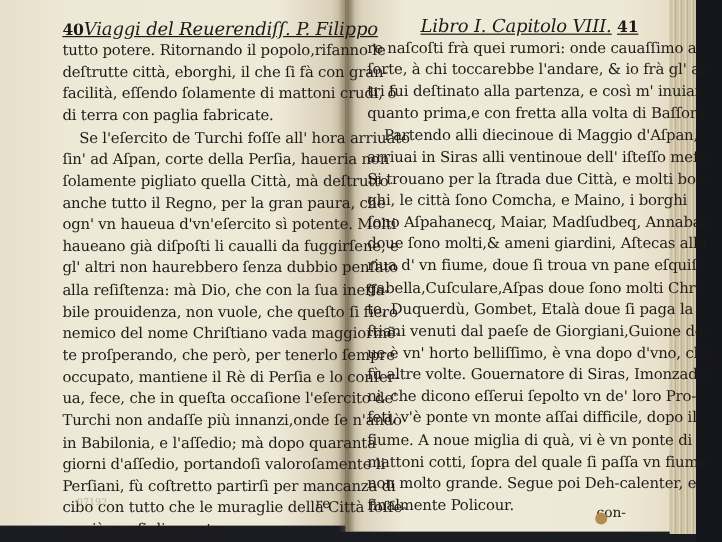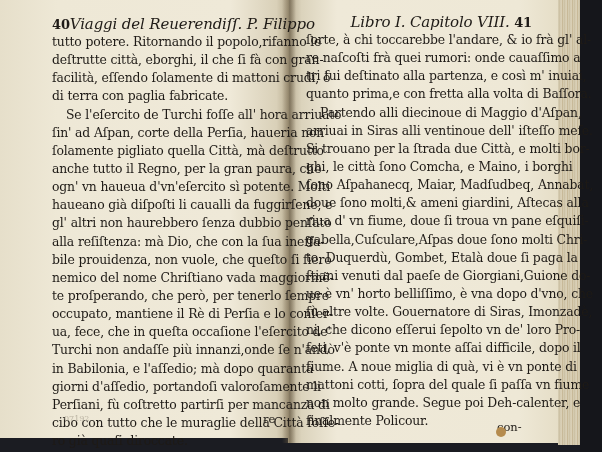--- a/index.html
+++ b/index.html
@@ -37,21 +37,21 @@
   .text-block {
     position:absolute;
     color:#1e1a16;
     font-size:12.4px;
     line-height:18.15px;
     letter-spacing:-0.15px;
     white-space:nowrap;
   }
   .left-block { left:52px; top:15px; width:230px; }
   .right-block { left:306px; top:13px; width:226px; }
-  .header { display:flex; justify-content:space-between; align-items:baseline; font-style:italic; height:18px; }
+  .header { display:flex; justify-content:space-between; align-items:baseline; font-style:italic; height:18px;text-decoration:underline; }
   .header .pnum { font-style:normal; font-weight:bold; font-size:13px; }
   .header .running { font-size:15px; }
   .line { display:block; height:18.15px; }
   .indent { padding-left:14px; }
   .catchword { position:absolute; font-size:11.5px; color:#1e1a16; }
   .left-catch { left:239px; top:412px;margin-left:24px; }
   .right-catch { left:497px; top:420px; }
   .faint-mark { position:absolute; left:64px; top:414px; font-size:8px; color:#b9b2a2; }
   .spot { position:absolute; left:496px; top:427px; width:10px; height:10px; border-radius:50%; background:#b58b4e; }
 </style>
@@ -101,22 +101,22 @@
   <span class="catchword left-catch">re</span>
   <span class="faint-mark">07192</span>
 
   <div class="text-block right-block">
     <div class="header">
       <span style="width:40px"></span>
       <span class="running">Libro I. Capitolo VIII.</span>
       <span class="pnum">41</span>
     </div>
     <div id="right-lines">
+        <span class="line">re naſcoſti frà quei rumori: onde cauaſſimo a</span>
         <span class="line">ſorte, à chi toccarebbe l'andare, &amp; io frà gl' al-</span>
-        <span class="line">re naſcoſti frà quei rumori: onde cauaſſimo a</span>
         <span class="line">tri fui deſtinato alla partenza, e così m' inuiai,</span>
         <span class="line">quanto prima,e con fretta alla volta di Baſſora.</span>
         <span class="line indent">Partendo alli diecinoue di Maggio d'Aſpan,</span>
         <span class="line">arriuai in Siras alli ventinoue dell' iſteſſo meſe.</span>
         <span class="line">Si trouano per la ſtrada due Città, e molti bor-</span>
         <span class="line">ghi, le città ſono Comcha, e Maino, i borghi</span>
         <span class="line">ſono Aſpahanecq, Maiar, Madſudbeq, Annabat,</span>
         <span class="line">doue ſono molti,&amp; ameni giardini, Aſtecas alla</span>
         <span class="line">riua d' vn fiume, doue ſi troua vn pane eſquiſi-</span>
         <span class="line">gabella,Cuſculare,Aſpas doue ſono molti Chri-</span>

